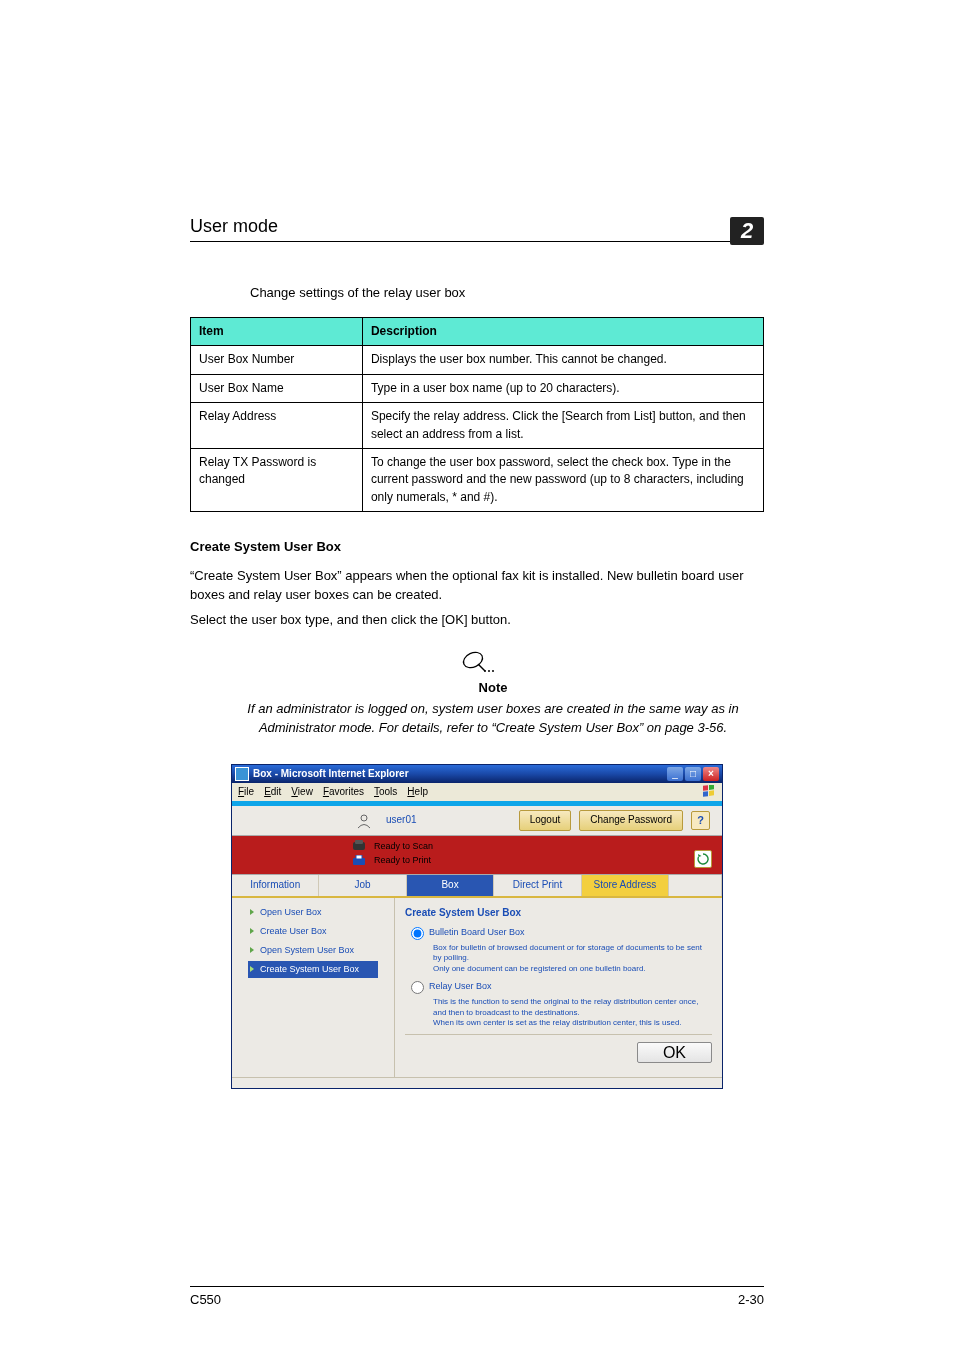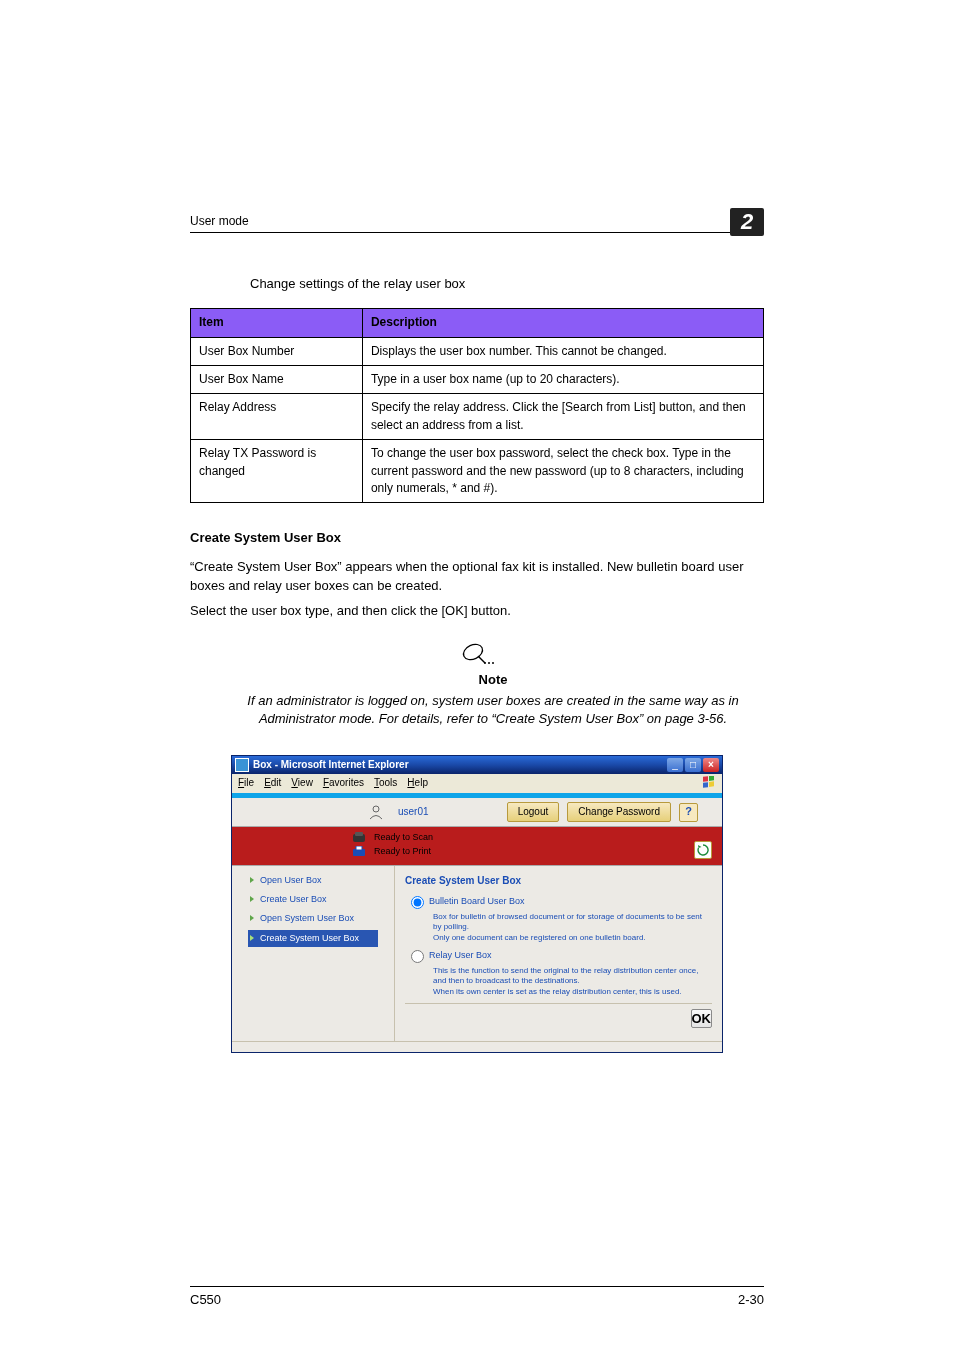--- a/index.html
+++ b/index.html
@@ -20,21 +20,21 @@
   }
   .header-row {
     display: flex;
     justify-content: space-between;
     align-items: flex-end;
     border-bottom: 1px solid #000;
     padding-bottom: 2px;
     margin-bottom: 8px;
   }
   .header-title {
-    font-size: 12px;
+    font-size: 18px;
     margin-top: 33px;
   }
   .chapter-badge {
     width: 34px;
     height: 28px;
     background: #222;
     color: #fff;
     font-size: 22px;
     font-weight: bold;
     font-style: italic;
@@ -60,21 +60,21 @@
     margin: 10px 0 20px 0;
     font-size: 12px;
   }
   table.settings th, table.settings td {
     border: 1px solid #000;
     padding: 5px 8px;
     text-align: left;
     vertical-align: top;
   }
   table.settings th {
-    background: #8b5cf6;
+    background: #5eead4;
     font-weight: bold;
   }
   table.settings td.col1 { width: 30%; }
   .bold-heading {
     font-weight: bold;
     margin: 26px 0 10px 0;
     font-size: 13px;
   }
   .note-block {
     margin: 20px 0 2px 0;
@@ -123,21 +123,21 @@
   .ie-tbtn.min { background:linear-gradient(180deg,#7ea8e6,#3a6fd0); color:#fff; }
   .ie-tbtn.max { background:linear-gradient(180deg,#7ea8e6,#3a6fd0); color:#fff; }
   .ie-tbtn.close { background:linear-gradient(180deg,#e88,#c22); color:#fff; font-weight:bold; }
   .ie-menubar {
     display:flex; gap:10px; padding:2px 6px; background:#ece9d8; border-bottom:5px solid #0ea5e9;
     font-size:10px;
   }
   .ie-menubar .spacer { flex:1; }
   .ie-winicon { width:14px; height:14px; }
   .app-top {
-    display:flex; align-items:center; padding:4px 24px;
+    display:flex; align-items:center; padding:4px 12px;
     gap:14px;
     border-bottom:1px solid #aaa;
     background:#eceae5;
   }
   .app-top .left-spacer { width:98px; }
   .user-icon {
     width:16px; height:16px;
   }
   .user-name { color:#1a4db5; font-size:10px; }
   .app-top-right { margin-left:auto; display:flex; gap:8px; align-items:center; }
@@ -223,24 +223,23 @@
   .main-heading { font-weight:bold; color:#1a4db5; font-size:10px; margin-bottom:6px; }
   .radio-group { margin-left:6px; }
   .radio-row { display:flex; align-items:flex-start; gap:5px; margin-bottom:3px; }
   .radio-row input { margin:0; margin-top:1px; }
   .radio-label { color:#1a4db5; font-size:9px; }
   .radio-desc { margin-left:22px; color:#1a4db5; font-size:8px; line-height:1.3; margin-bottom:6px; }
   .ok-row { text-align:right; padding:6px 0 4px 0; }
   .ok-btn {
     background:linear-gradient(180deg,#fafafa,#e4e4e4);
     border:1px solid #8a8a8a;
-    padding:1px 0;
-    font-size:13px;
+    padding:1px 25px;
+    font-size:16px;
     border-radius:2px;
-    font-weight:bold;
   }
   .bottom-framebar { height:10px; background:#eceae5; border-top:1px solid #c7c1ae; }
   .footer-row {
     position:absolute;
     left:190px; right:190px;
     bottom:40px;
     border-top:1px solid #000;
     display:flex; justify-content:space-between;
     padding-top:4px;
     font-size:13px;
@@ -364,20 +363,28 @@
         <span>Ready to Print</span>
       </div>
       <span class="refresh-btn">
         <svg width="12" height="12" viewBox="0 0 12 12">
           <path d="M6 1 A5 5 0 1 1 1.5 4" fill="none" stroke="#1a8a3a" stroke-width="1.4"></path>
           <path d="M1 1 L1.5 4 L4.5 3 Z" fill="#1a8a3a"></path>
         </svg>
       </span>
     </div>
 
+    <div class="tabbar">
+      <div class="tab">Information</div>
+      <div class="tab">Job</div>
+      <div class="tab active">Box</div>
+      <div class="tab">Direct Print</div>
+      <div class="tab highlight">Store Address</div>
+      <div class="tab" style="flex:0.6"></div>
+    </div>
 
     <div class="app-body">
       <div class="sidebar">
         <div class="sidebar-item">Open User Box</div>
         <div class="sidebar-item">Create User Box</div>
         <div class="sidebar-item">Open System User Box</div>
         <div class="sidebar-item active">Create System User Box</div>
       </div>
       <div class="main-pane">
         <div class="main-heading">Create System User Box</div>

